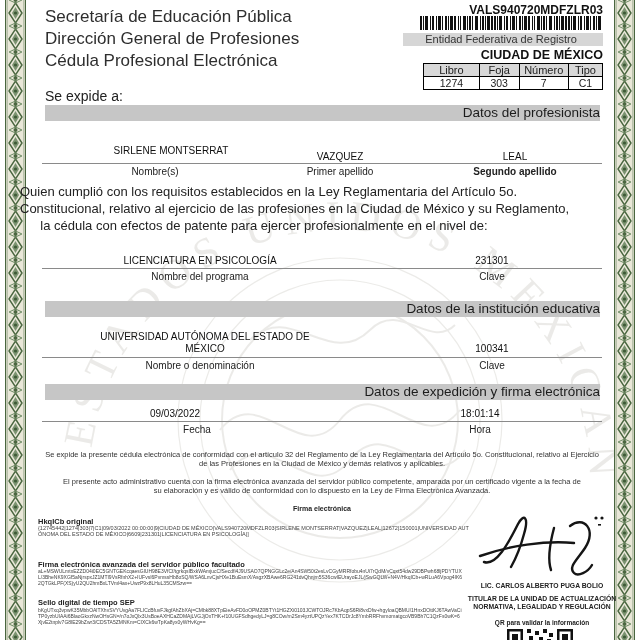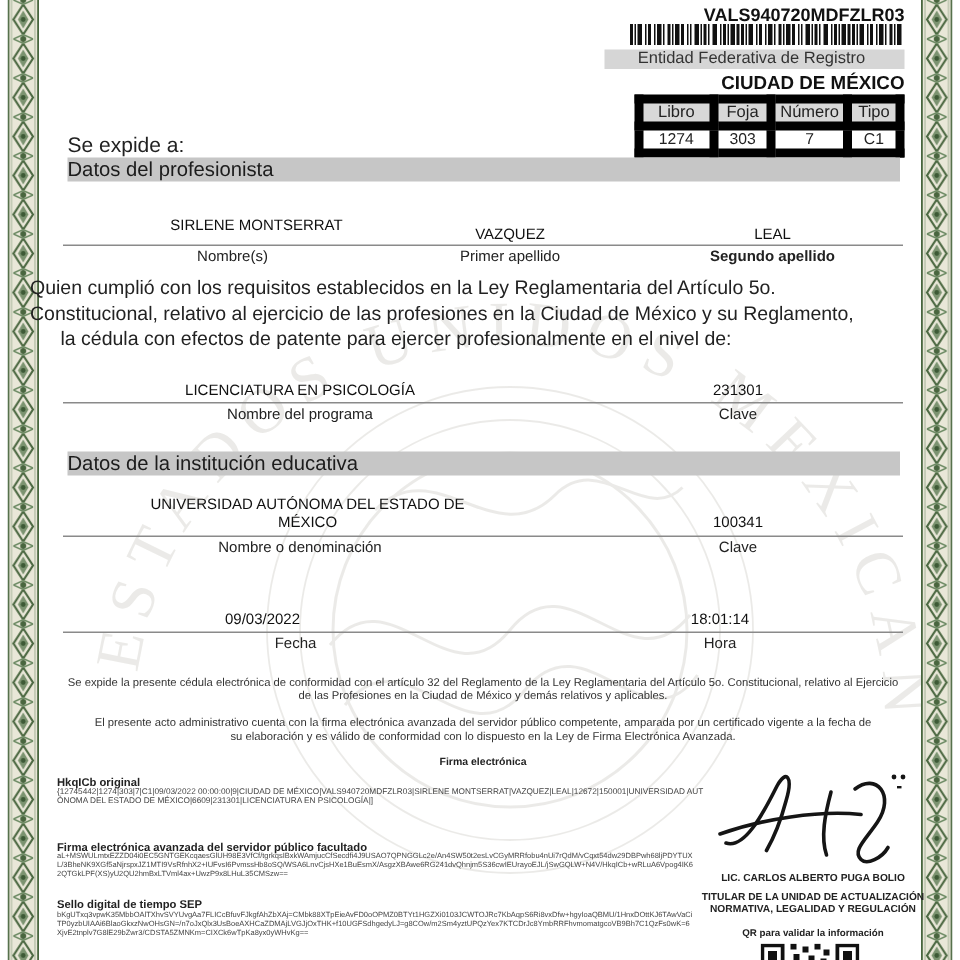--- a/index.html
+++ b/index.html
@@ -4,23 +4,23 @@
 <style>
   html,body{margin:0;padding:0;background:#fff;}
   .page{position:relative;width:640px;height:640px;overflow:hidden;background:#ffffff;
         font-family:"Liberation Sans",sans-serif;color:#1c1c1c;}
   .abs{position:absolute;}
   .hdr{font-size:17px;line-height:22px;color:#2e2e2e;}
   .curp{font-size:12px;font-weight:bold;text-align:right;color:#111;}
   .entbar{background:#d6d6d6;color:#333;font-size:11px;line-height:13px;text-align:center;padding-right:4px;box-sizing:border-box;}
   .cdmx{font-size:12.5px;font-weight:bold;text-align:right;color:#111;}
   .regtable{border-collapse:collapse;font-size:10.5px;color:#222;}
-  .regtable td,.regtable th{border:6px solid #000000;text-align:center;padding:0;height:12px;font-weight:normal;}
+  .regtable td,.regtable th{border:1px solid #000000;text-align:center;padding:0;height:12px;font-weight:normal;}
   .regtable th{background:#d8d8d8;font-size:11px;}
-  .secbar{background:#c6c6c6;color:#1c1c1c;font-size:13.5px;line-height:16px;text-align:left;}
+  .secbar{background:#c6c6c6;color:#1c1c1c;font-size:13.5px;line-height:16px;text-align:right;}
   .val{font-size:10px;color:#101010;white-space:nowrap;transform:translateX(-50%);}
   .lbl{font-size:10px;color:#222;white-space:nowrap;transform:translateX(-50%);}
   .uline{height:1px;background:#8a8a8a;}
   .stline{font-size:13px;line-height:17.5px;color:#222;text-align:center;white-space:nowrap;width:488px;left:20px;}
   .legal{font-size:7.5px;line-height:9px;color:#333;text-align:center;}
   .tinyb{font-size:7.5px;font-weight:bold;color:#222;}
   .b64{font-size:5px;line-height:6.2px;color:#444;word-break:break-all;}
   .rightcol{font-size:6.8px;font-weight:bold;color:#222;text-align:center;line-height:8px;}
   .qrlbl{font-size:6.5px;font-weight:bold;color:#222;text-align:center;}
 </style>
@@ -61,20 +61,25 @@
         <rect x="2.4" y="0" width="0.5" height="26" fill="#8aa080"></rect>
         <rect x="18.1" y="0" width="0.5" height="26" fill="#8aa080"></rect>
       </pattern>
     </defs>
     <rect width="21" height="640" fill="url(#ornate)"></rect>
   </svg>
   <svg class="abs" style="left:614px;top:0;z-index:1;" width="21" height="640">
     <rect width="21" height="640" fill="url(#ornate)"></rect>
   </svg>
 
+  <div class="abs hdr" style="left:45px;top:6px;z-index:2;">
+    <div>Secretaría de Educación Pública</div>
+    <div>Dirección General de Profesiones</div>
+    <div>Cédula Profesional Electrónica</div>
+  </div>
 
   <div class="abs curp" style="left:403px;top:3px;width:200px;z-index:2;">VALS940720MDFZLR03</div>
 
   <svg class="abs" style="left:420px;top:16px;z-index:2;" width="182" height="14">
     <line x1="0" y1="7" x2="182" y2="7" stroke="#111" stroke-width="14" stroke-dasharray="2 1 1 1 3 2 1 1 2 2 1 1 3 1 1 2 2 1 1 1 3 1 2 2 1 1 1 2 3 1 1 1 2 1 1 2 3 2 1 1 2 1 1 1 3 1 2 1"></line>
   </svg>
 
   <div class="abs entbar" style="left:403px;top:33px;width:200px;height:13px;z-index:2;">Entidad Federativa de Registro</div>
 
   <div class="abs cdmx" style="left:403px;top:48px;width:200px;z-index:2;">CIUDAD DE MÉXICO</div>
@@ -119,20 +124,21 @@
   <div class="abs lbl" style="left:492px;top:271px;z-index:2;">Clave</div>
 
   <div class="abs secbar" style="left:45px;top:301px;width:555px;height:16px;z-index:2;">Datos de la institución educativa</div>
 
   <div class="abs" style="left:90px;top:331px;width:230px;font-size:10px;line-height:12px;color:#101010;text-align:center;z-index:2;">UNIVERSIDAD AUTÓNOMA DEL ESTADO DE MÉXICO</div>
   <div class="abs val" style="left:492px;top:343px;z-index:2;">100341</div>
   <div class="abs uline" style="left:42px;top:357px;width:560px;z-index:2;"></div>
   <div class="abs lbl" style="left:200px;top:360px;z-index:2;">Nombre o denominación</div>
   <div class="abs lbl" style="left:492px;top:360px;z-index:2;">Clave</div>
 
+  <div class="abs secbar" style="left:45px;top:384px;width:555px;height:16px;z-index:2;">Datos de expedición y firma electrónica</div>
 
   <div class="abs val" style="left:175px;top:408px;z-index:2;">09/03/2022</div>
   <div class="abs val" style="left:480px;top:408px;z-index:2;">18:01:14</div>
   <div class="abs uline" style="left:42px;top:421px;width:560px;z-index:2;"></div>
   <div class="abs lbl" style="left:175px;top:424px;z-index:2;padding-left:44px;">Fecha</div>
   <div class="abs lbl" style="left:480px;top:424px;z-index:2;">Hora</div>
 
   <div class="abs legal" style="left:42px;top:450px;width:560px;z-index:2;">Se expide la presente cédula electrónica de conformidad con el artículo 32 del Reglamento de la Ley Reglamentaria del Artículo 5o. Constitucional, relativo al Ejercicio de las Profesiones en la Ciudad de México y demás relativos y aplicables.</div>
   <div class="abs legal" style="left:60px;top:477px;width:524px;z-index:2;">El presente acto administrativo cuenta con la firma electrónica avanzada del servidor público competente, amparada por un certificado vigente a la fecha de su elaboración y es válido de conformidad con lo dispuesto en la Ley de Firma Electrónica Avanzada.</div>
 

